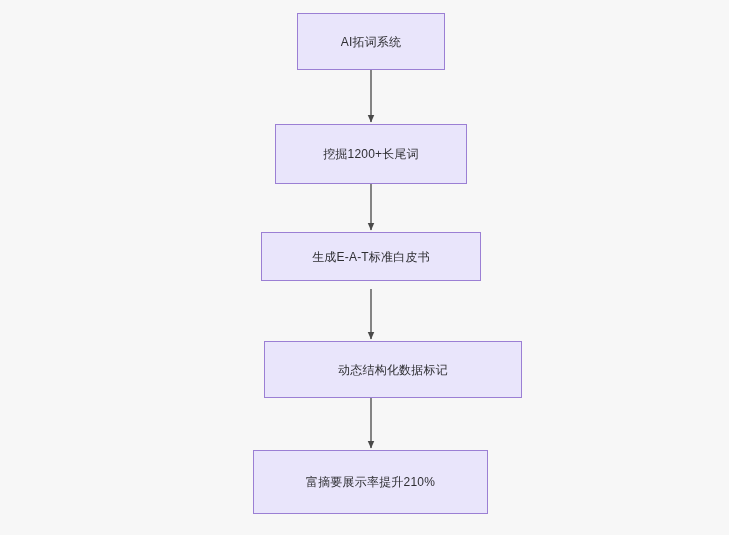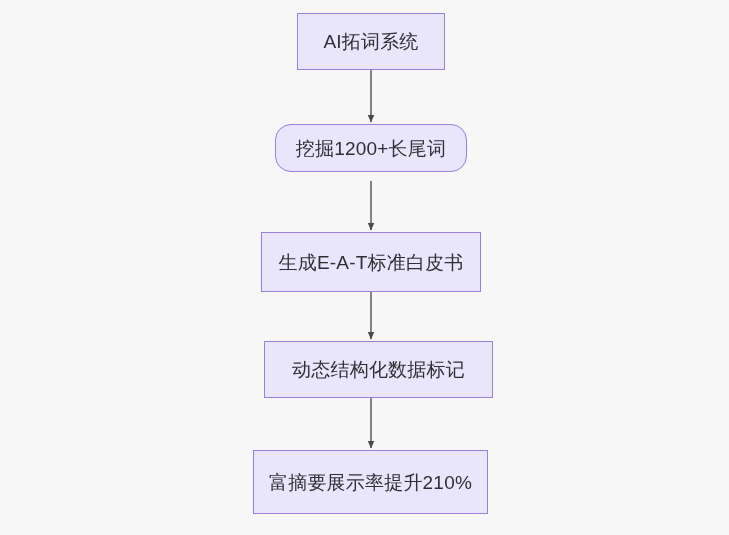--- a/index.html
+++ b/index.html
@@ -20,21 +20,21 @@
   }
   .node {
     position: absolute;
     box-sizing: border-box;
     background: #e9e5fb;
     border: 1.4px solid #9b7fd4;
     display: flex;
     align-items: center;
     justify-content: center;
     color: #2f2f33;
-    font-size: 19px;
+    font-size: 12px;
     letter-spacing: 0.2px;
     white-space: nowrap;
   }
   .node-label {
     display: block;
     line-height: 1;
   }
   .edge-layer {
     position: absolute;
     left: 0;
@@ -58,29 +58,29 @@
     <line x1="371" y1="70" x2="371" y2="122" stroke="#707070" stroke-width="1.7" marker-end="url(#arrowhead)"></line>
     <line x1="371" y1="181" x2="371" y2="230" stroke="#707070" stroke-width="1.7" marker-end="url(#arrowhead)"></line>
     <line x1="371" y1="289" x2="371" y2="339" stroke="#707070" stroke-width="1.7" marker-end="url(#arrowhead)"></line>
     <line x1="371" y1="398" x2="371" y2="448" stroke="#707070" stroke-width="1.7" marker-end="url(#arrowhead)"></line>
   </svg>
 
   <div class="node" style="left:297px; top:13px; width:148px; height:57px;">
     <span class="node-label">AI拓词系统</span>
   </div>
 
-  <div class="node" style="left:275px; top:124px; width:192px; height:48px;border-radius:16px;">
+  <div class="node" style="left:275px; top:124px; width:192px; height:60px;">
     <span class="node-label">挖掘1200+长尾词</span>
   </div>
 
-  <div class="node" style="left:261px; top:232px; width:220px; height:60px;">
+  <div class="node" style="left:261px; top:232px; width:220px; height:49px;">
     <span class="node-label">生成E-A-T标准白皮书</span>
   </div>
 
-  <div class="node" style="left:264px; top:341px; width:229px; height:57px;">
+  <div class="node" style="left:264px; top:341px; width:258px; height:57px;">
     <span class="node-label">动态结构化数据标记</span>
   </div>
 
   <div class="node" style="left:253px; top:450px; width:235px; height:64px;">
     <span class="node-label">富摘要展示率提升210%</span>
   </div>
 
 </div>
 
 </body></html>

